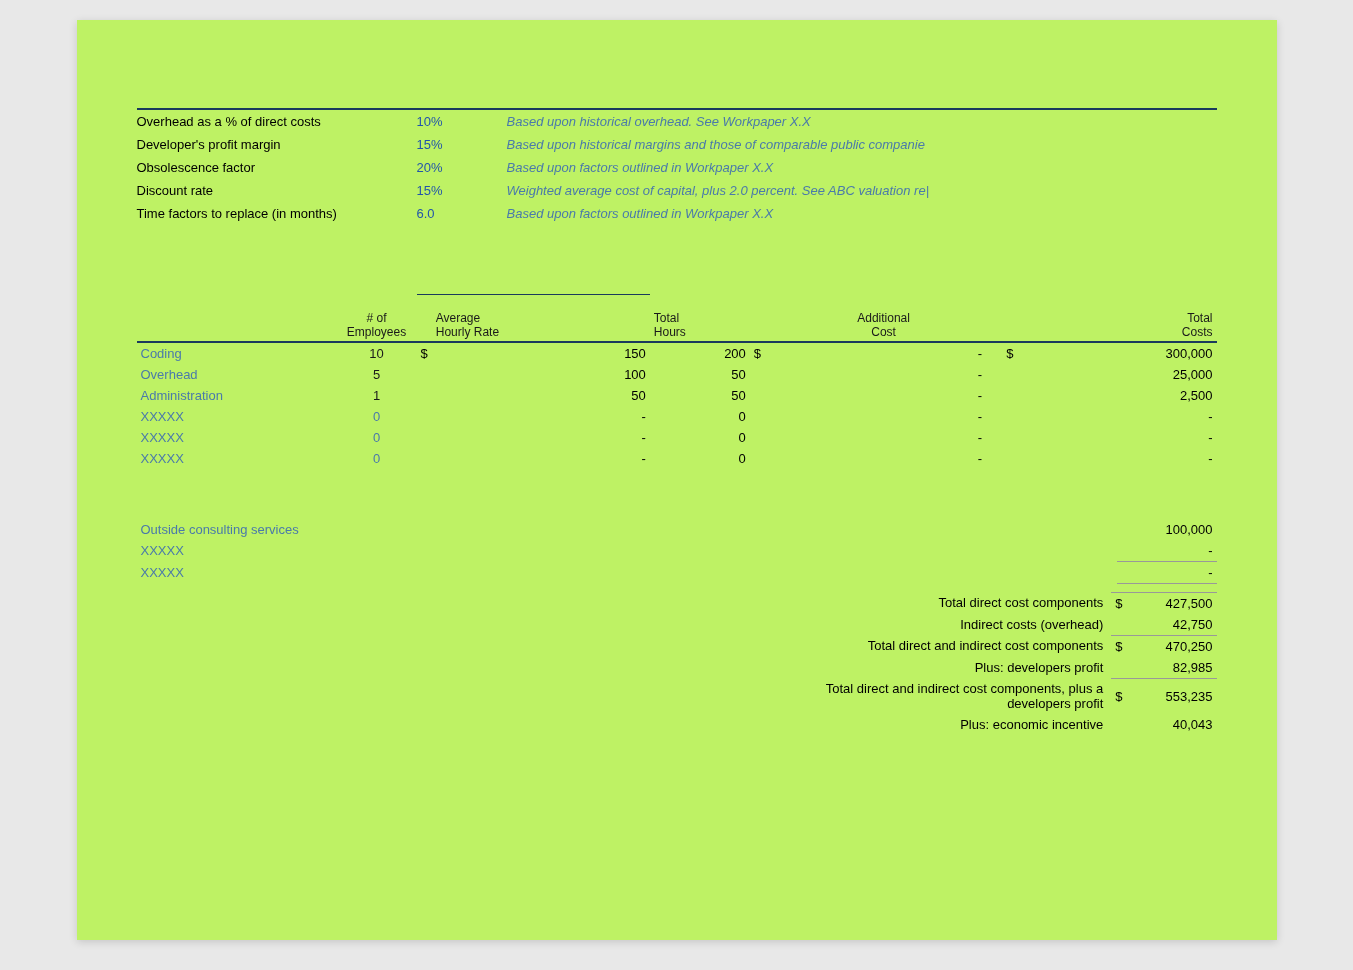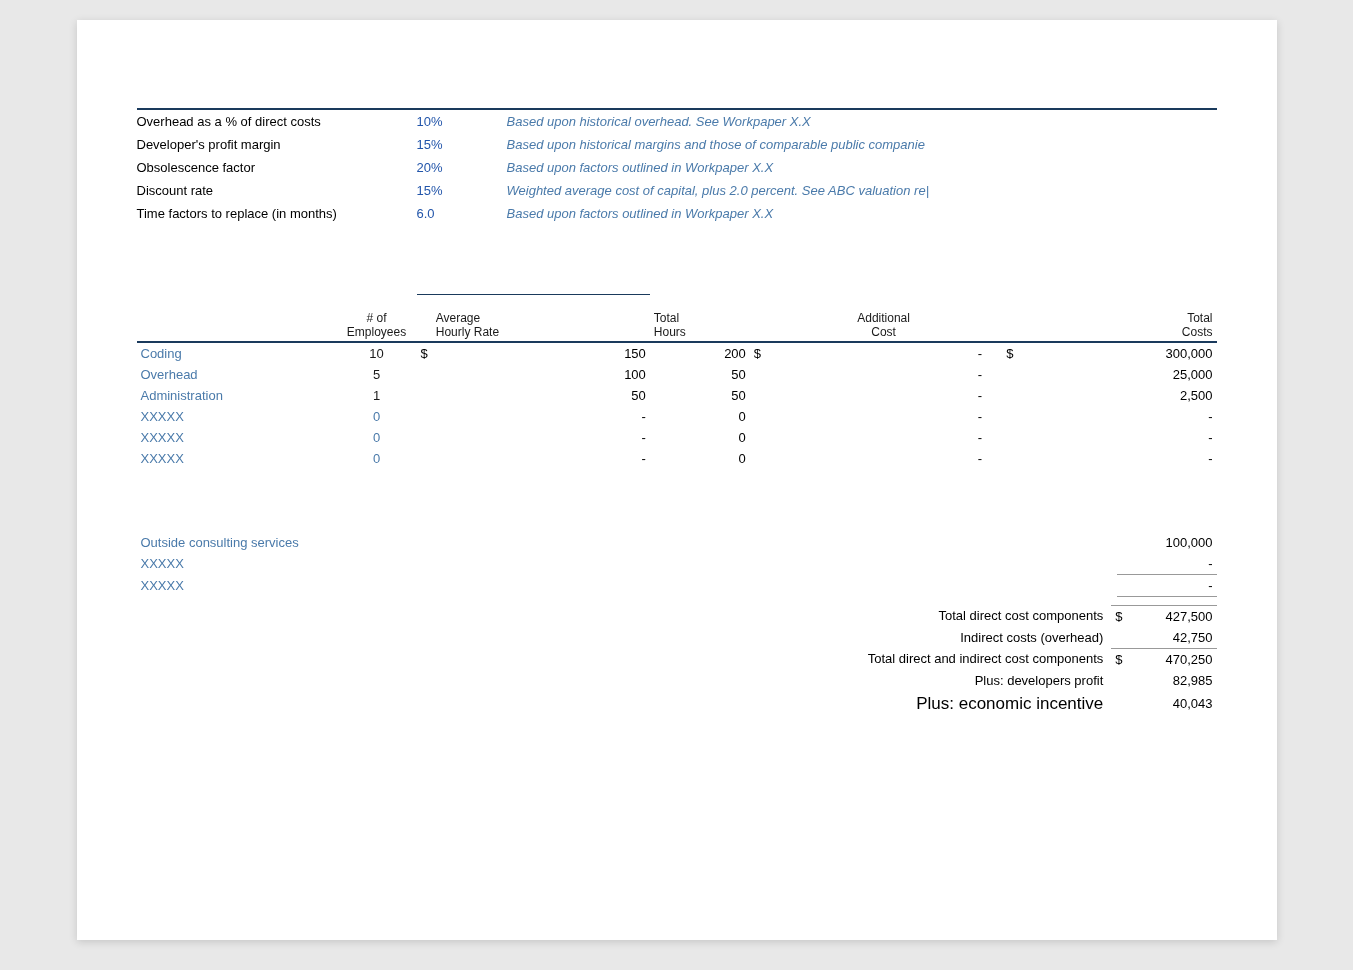--- a/index.html
+++ b/index.html
@@ -7,21 +7,21 @@
       background: #e8e8e8;
       font-family: Arial, sans-serif;
       font-size: 13px;
       display: flex;
       justify-content: center;
       align-items: flex-start;
       min-height: 970px;
       padding: 20px;
     }
     .page {
-      background: #ffffff;
+      background: #bef264;
       width: 1200px;
       min-height: 920px;
       padding: 50px 60px 50px 60px;
       box-shadow: 0 2px 8px rgba(0,0,0,0.15);
     }
     .title {
       font-size: 26px;
       font-weight: bold;
       color: #1a1a1a;
       margin-bottom: 4px;
@@ -73,21 +73,21 @@
       color: #1a1a1a;
       margin-bottom: 8px;
       border-bottom: 2px solid #1a3a5c;
       padding-bottom: 2px;
       display: inline-block;
     }
 
     .personnel-table {
       width: 100%;
       border-collapse: collapse;
-      margin-bottom: 40px;
+      margin-bottom: 27px;
     }
     .personnel-table .group-header {
       text-align: center;
       font-size: 12px;
       font-weight: bold;
       color: #1a1a1a;
       border-bottom: 1px solid #1a3a5c;
       padding-bottom: 2px;
     }
     .personnel-table .col-header {
@@ -335,20 +335,26 @@
     <td class="amount" style="text-align:right; width:90px; border-top: 1px solid #999;">470,250</td>
   </tr>
         <tr>
     <td style="width:60%;"></td>
     <td class="label" style="text-align:right; padding-right:8px; font-size:13px;">Plus: developers profit</td>
     <td class="dollar" style="width:14px; text-align:left; "></td>
     <td class="amount" style="text-align:right; width:90px; ">82,985</td>
   </tr>
         <tr>
     <td style="width:60%;"></td>
-    <td class="label" style="text-align:right; padding-right:8px; font-size:17px;">Plus: economic incentive</td>
+    <td class="label" style="text-align:right; padding-right:8px; font-size:13px;">Total direct and indirect cost components, plus a developers profit</td>
+    <td class="dollar" style="width:14px; text-align:left; border-top: 1px solid #999;">$</td>
+    <td class="amount" style="text-align:right; width:90px; border-top: 1px solid #999;">553,235</td>
+  </tr>
+        <tr>
+    <td style="width:60%;"></td>
+    <td class="label" style="text-align:right; padding-right:8px; font-size:13px;">Plus: economic incentive</td>
     <td class="dollar" style="width:14px; text-align:left; "></td>
     <td class="amount" style="text-align:right; width:90px; ">40,043</td>
   </tr>
       </tbody>
   </table>
 
 </div>
 
 </body></html>

